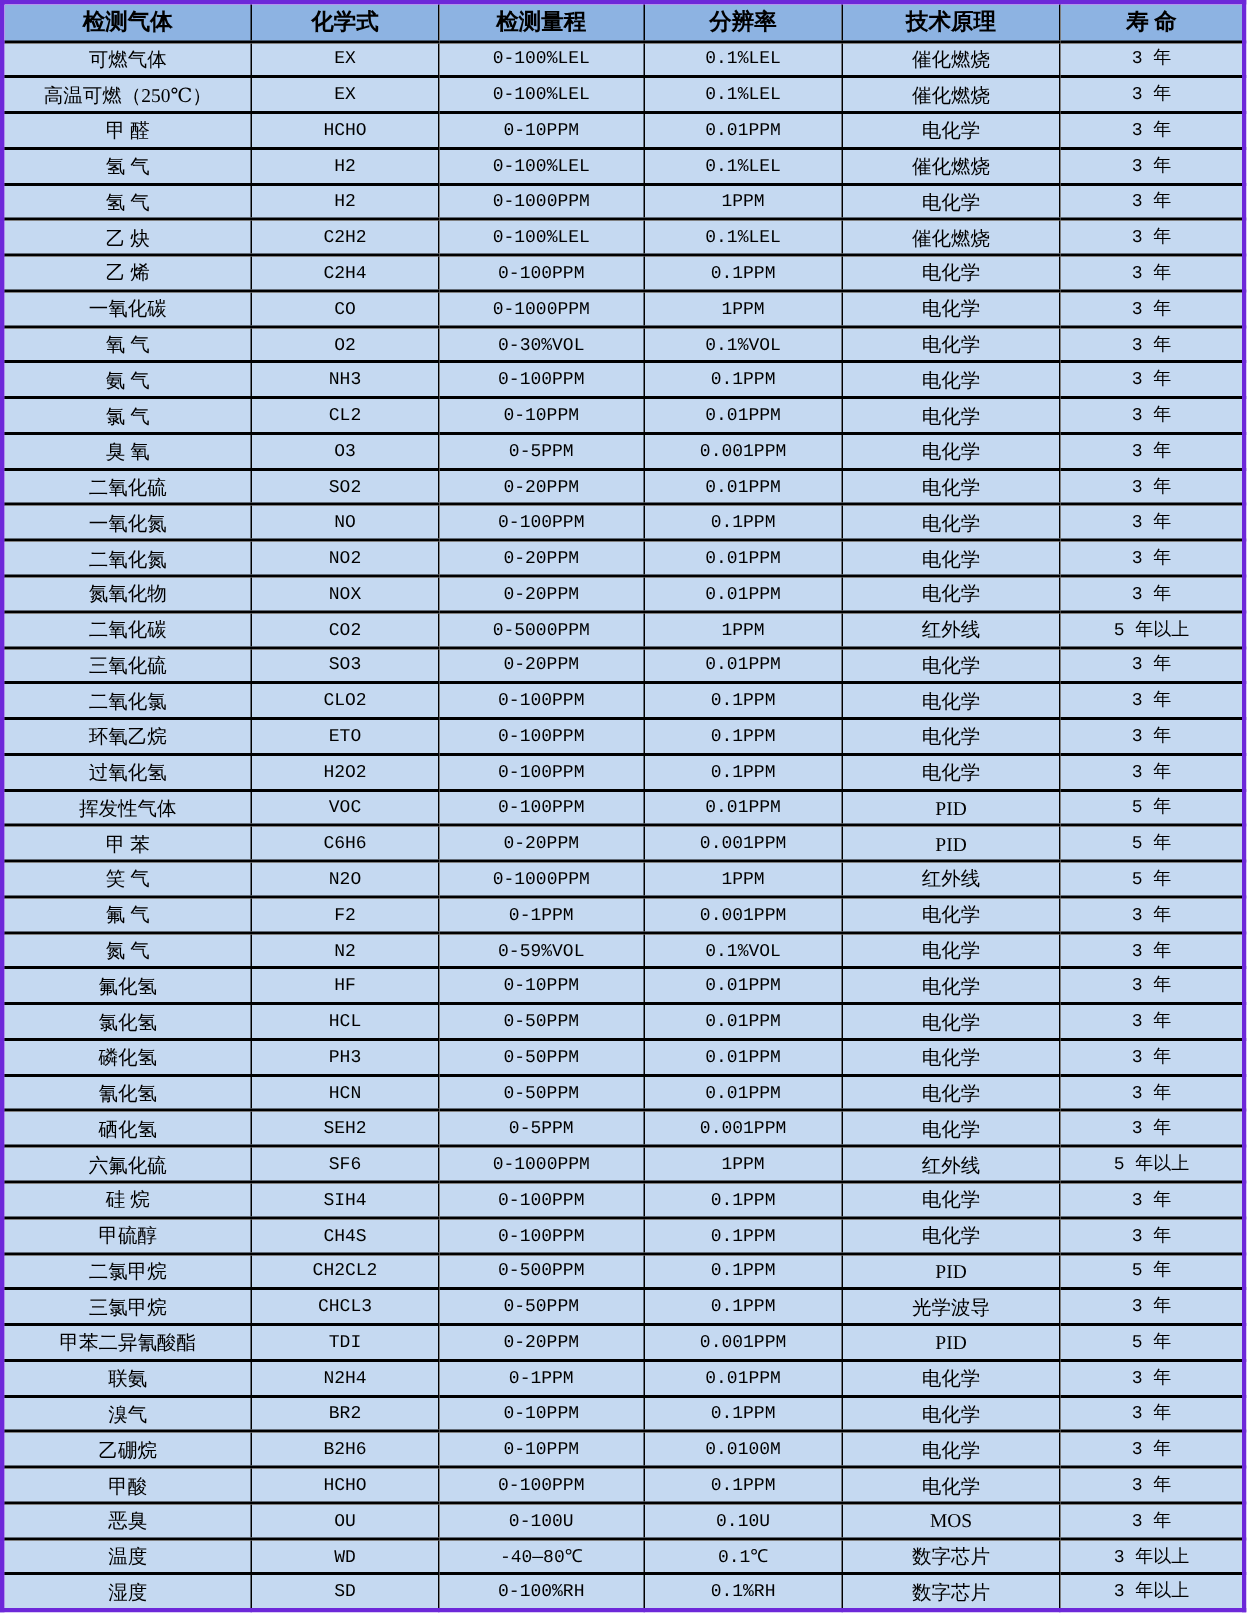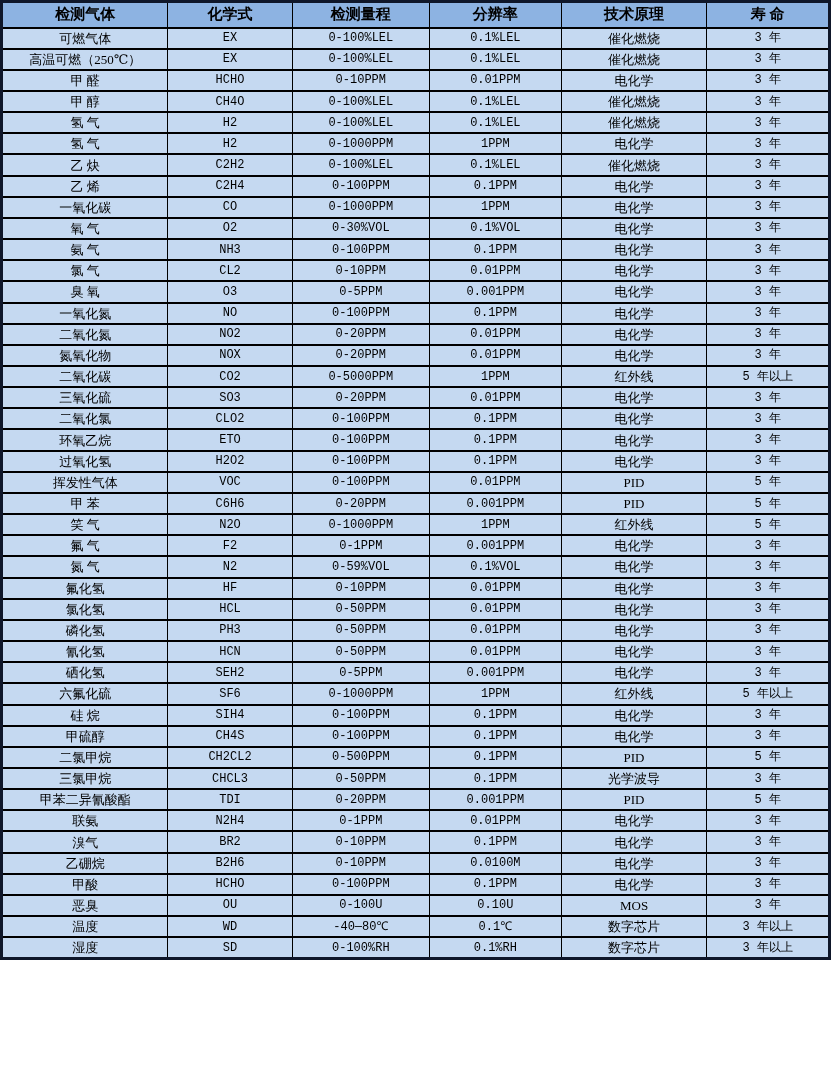--- a/index.html
+++ b/index.html
@@ -3,24 +3,24 @@
 <meta charset="utf-8">
 <style>
   html, body {
     margin: 0;
     padding: 0;
     background: #ffffff;
     font-family: "Liberation Sans", sans-serif;
   }
   #spec-table {
     width: 831px;
-    height: 960px;
+    height: 1075px;
     border-collapse: collapse;
     table-layout: fixed;
-    border: 3px solid #0f172a;
+    border: 3px solid #6d28d9;
   }
   #spec-table th, #spec-table td {
     border-style: solid;
     border-color: #000000;
     border-width: 2px 1px;
     text-align: center;
     vertical-align: middle;
     padding: 0;
     overflow: hidden;
     white-space: nowrap;
@@ -102,28 +102,20 @@
       </tr>
       <tr>
         <td class="cjk">甲 醛</td>
         <td class="mono">HCHO</td>
         <td class="mono">0-10PPM</td>
         <td class="mono">0.01PPM</td>
         <td class="cjk">电化学</td>
         <td class="mono">3 年</td>
       </tr>
       <tr>
-        <td class="cjk">甲 醇</td>
-        <td class="mono">CH4O</td>
-        <td class="mono">0-100%LEL</td>
-        <td class="mono">0.1%LEL</td>
-        <td class="cjk">催化燃烧</td>
-        <td class="mono">3 年</td>
-      </tr>
-      <tr>
         <td class="cjk">氢 气</td>
         <td class="mono">H2</td>
         <td class="mono">0-100%LEL</td>
         <td class="mono">0.1%LEL</td>
         <td class="cjk">催化燃烧</td>
         <td class="mono">3 年</td>
       </tr>
       <tr>
         <td class="cjk">氢 气</td>
         <td class="mono">H2</td>
@@ -178,20 +170,28 @@
         <td class="mono">0-10PPM</td>
         <td class="mono">0.01PPM</td>
         <td class="cjk">电化学</td>
         <td class="mono">3 年</td>
       </tr>
       <tr>
         <td class="cjk">臭 氧</td>
         <td class="mono">O3</td>
         <td class="mono">0-5PPM</td>
         <td class="mono">0.001PPM</td>
+        <td class="cjk">电化学</td>
+        <td class="mono">3 年</td>
+      </tr>
+      <tr>
+        <td class="cjk">二氧化硫</td>
+        <td class="mono">SO2</td>
+        <td class="mono">0-20PPM</td>
+        <td class="mono">0.01PPM</td>
         <td class="cjk">电化学</td>
         <td class="mono">3 年</td>
       </tr>
       <tr>
         <td class="cjk">一氧化氮</td>
         <td class="mono">NO</td>
         <td class="mono">0-100PPM</td>
         <td class="mono">0.1PPM</td>
         <td class="cjk">电化学</td>
         <td class="mono">3 年</td>

